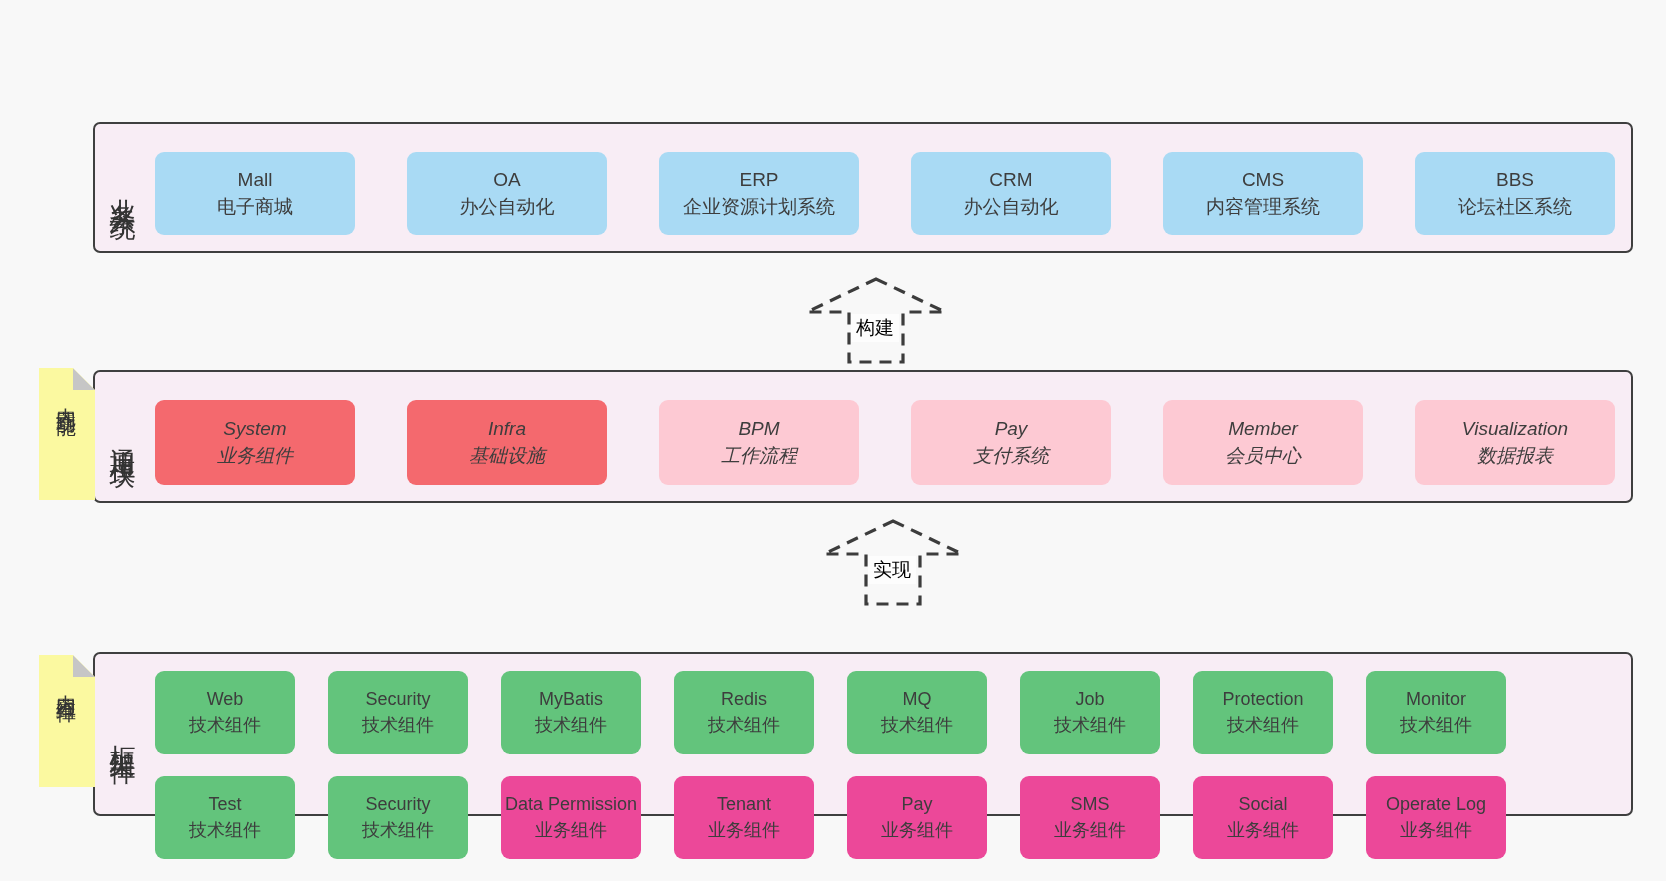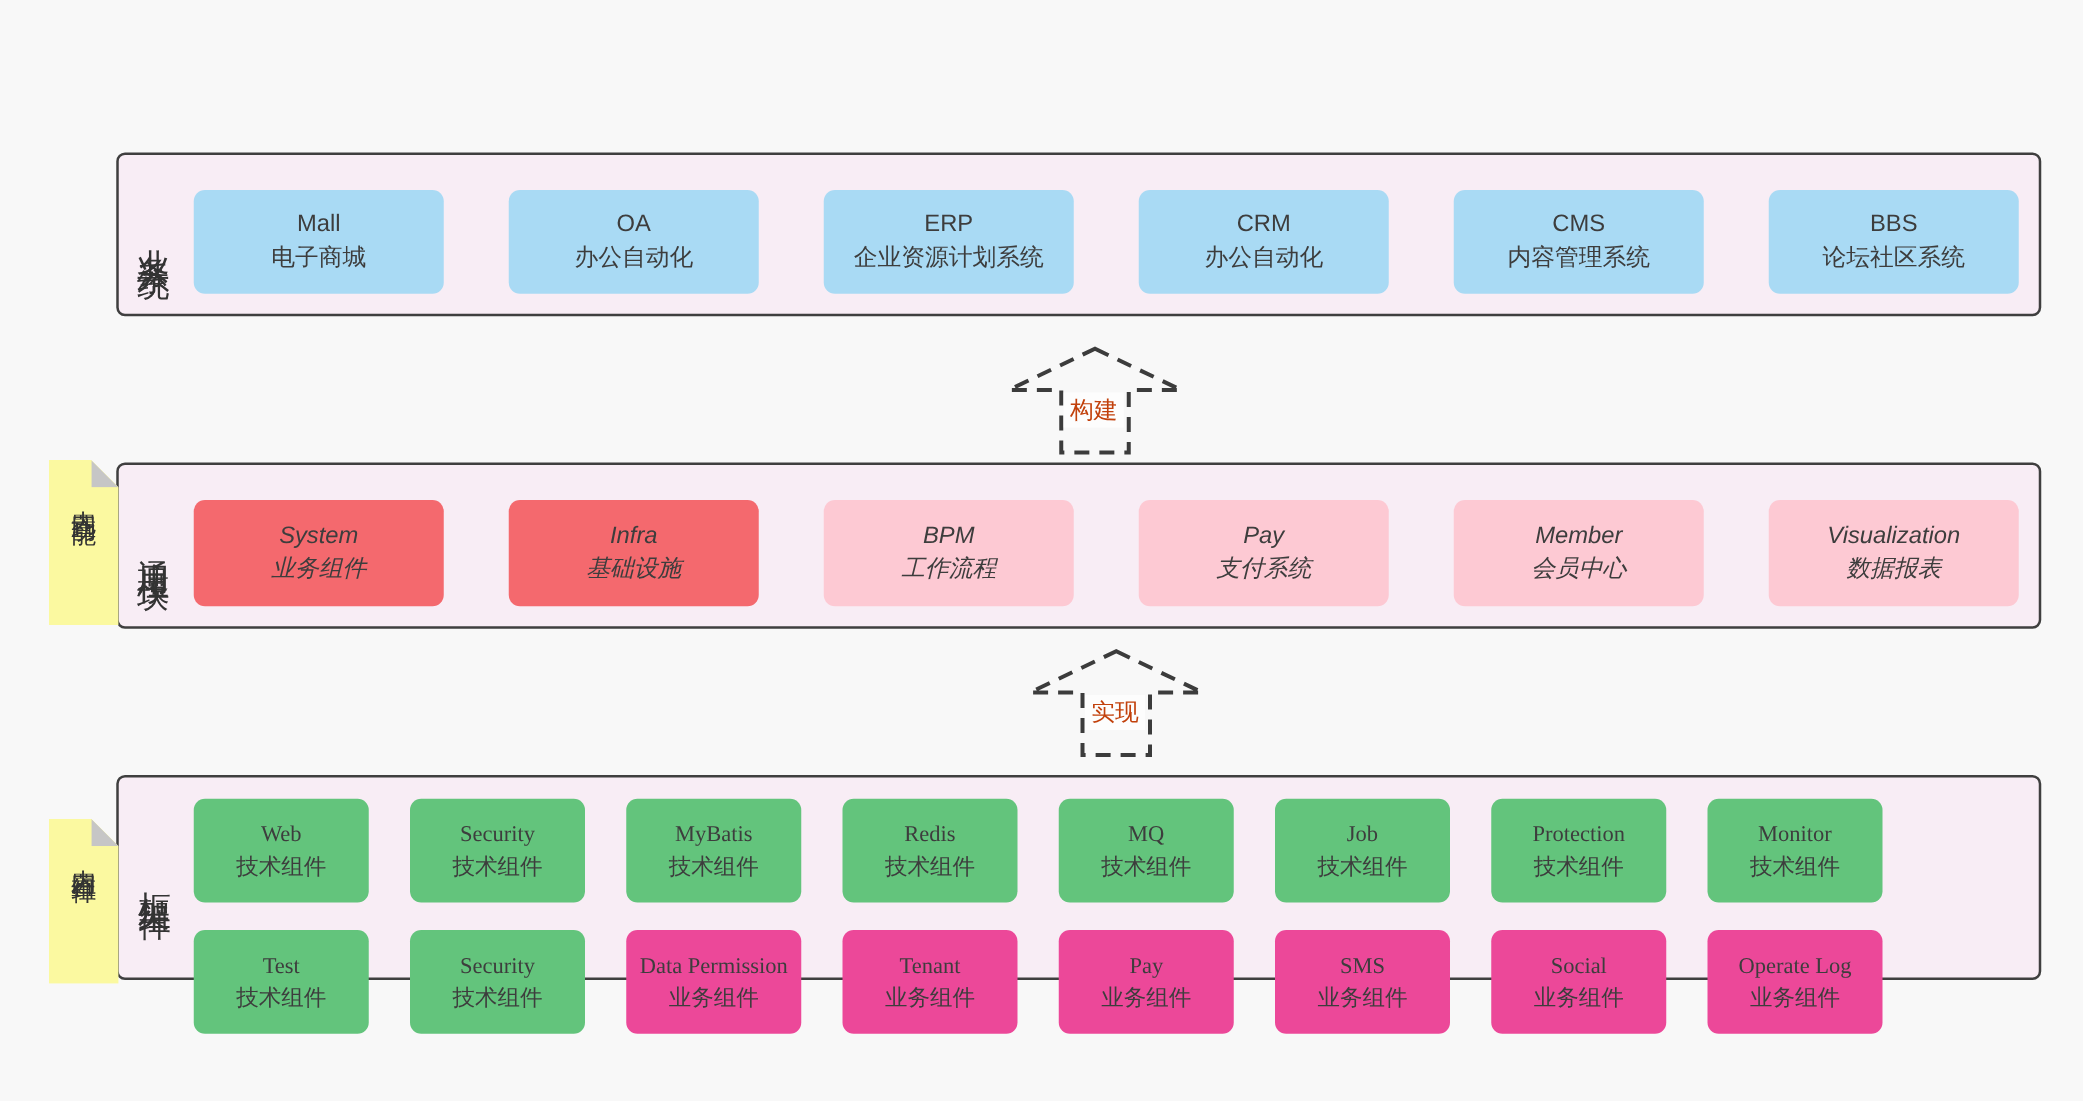--- a/index.html
+++ b/index.html
@@ -8,21 +8,21 @@
     background:#f8f8f8;
     font-family:"Liberation Sans","DejaVu Sans",sans-serif;
     color:#3d3d3d;
   }
   .panel {
     position:absolute; left:93px; width:1540px; box-sizing:border-box;
     background:#f8edf5; border:2px solid #3f3f3f; border-radius:7px;
   }
   #panel-business  { top:122px; height:131px; }
   #panel-modules   { top:370px; height:133px; }
-  #panel-framework { top:620px; height:164px;font-family:Liberation Serif, serif; }
+  #panel-framework { top:652px; height:164px; }
 
   .vlabel {
     position:absolute; left:11px; top:50%; transform:translateY(-50%);
     writing-mode:vertical-rl; text-orientation:upright;
     font-size:26px; letter-spacing:5px; color:#333; white-space:nowrap;
   }
   .boxrow { position:absolute; left:60px; display:flex; }
   .row6 { gap:52px; }
   .row8 { gap:33px; }
   #row-business { top:28px;  height:83px; }
@@ -59,21 +59,21 @@
     writing-mode:vertical-rl; text-orientation:upright;
     font-size:20px; letter-spacing:3px; color:#333; white-space:nowrap;
   }
 
   .arrow { position:absolute; width:150px; height:88px; }
   #arrow-build     { left:800px; top:276px; }
   #arrow-implement { left:817px; top:518px; }
   .arrow svg { position:absolute; left:0; top:0; }
   .arrow-label {
     position:absolute; left:50%; transform:translateX(-50%); top:38px;
-    background:#fdfdfd; padding:1px 5px; font-size:19px; color:#c2410c;
+    background:#fdfdfd; padding:1px 5px; font-size:19px; color:#000000;
     white-space:nowrap; z-index:2;
   }
 </style>
 </head>
 <body>
 
 <div class="panel" id="panel-business">
   <div class="vlabel">业务系统</div>
   <div class="boxrow row6" id="row-business">
     <div class="box blue">

